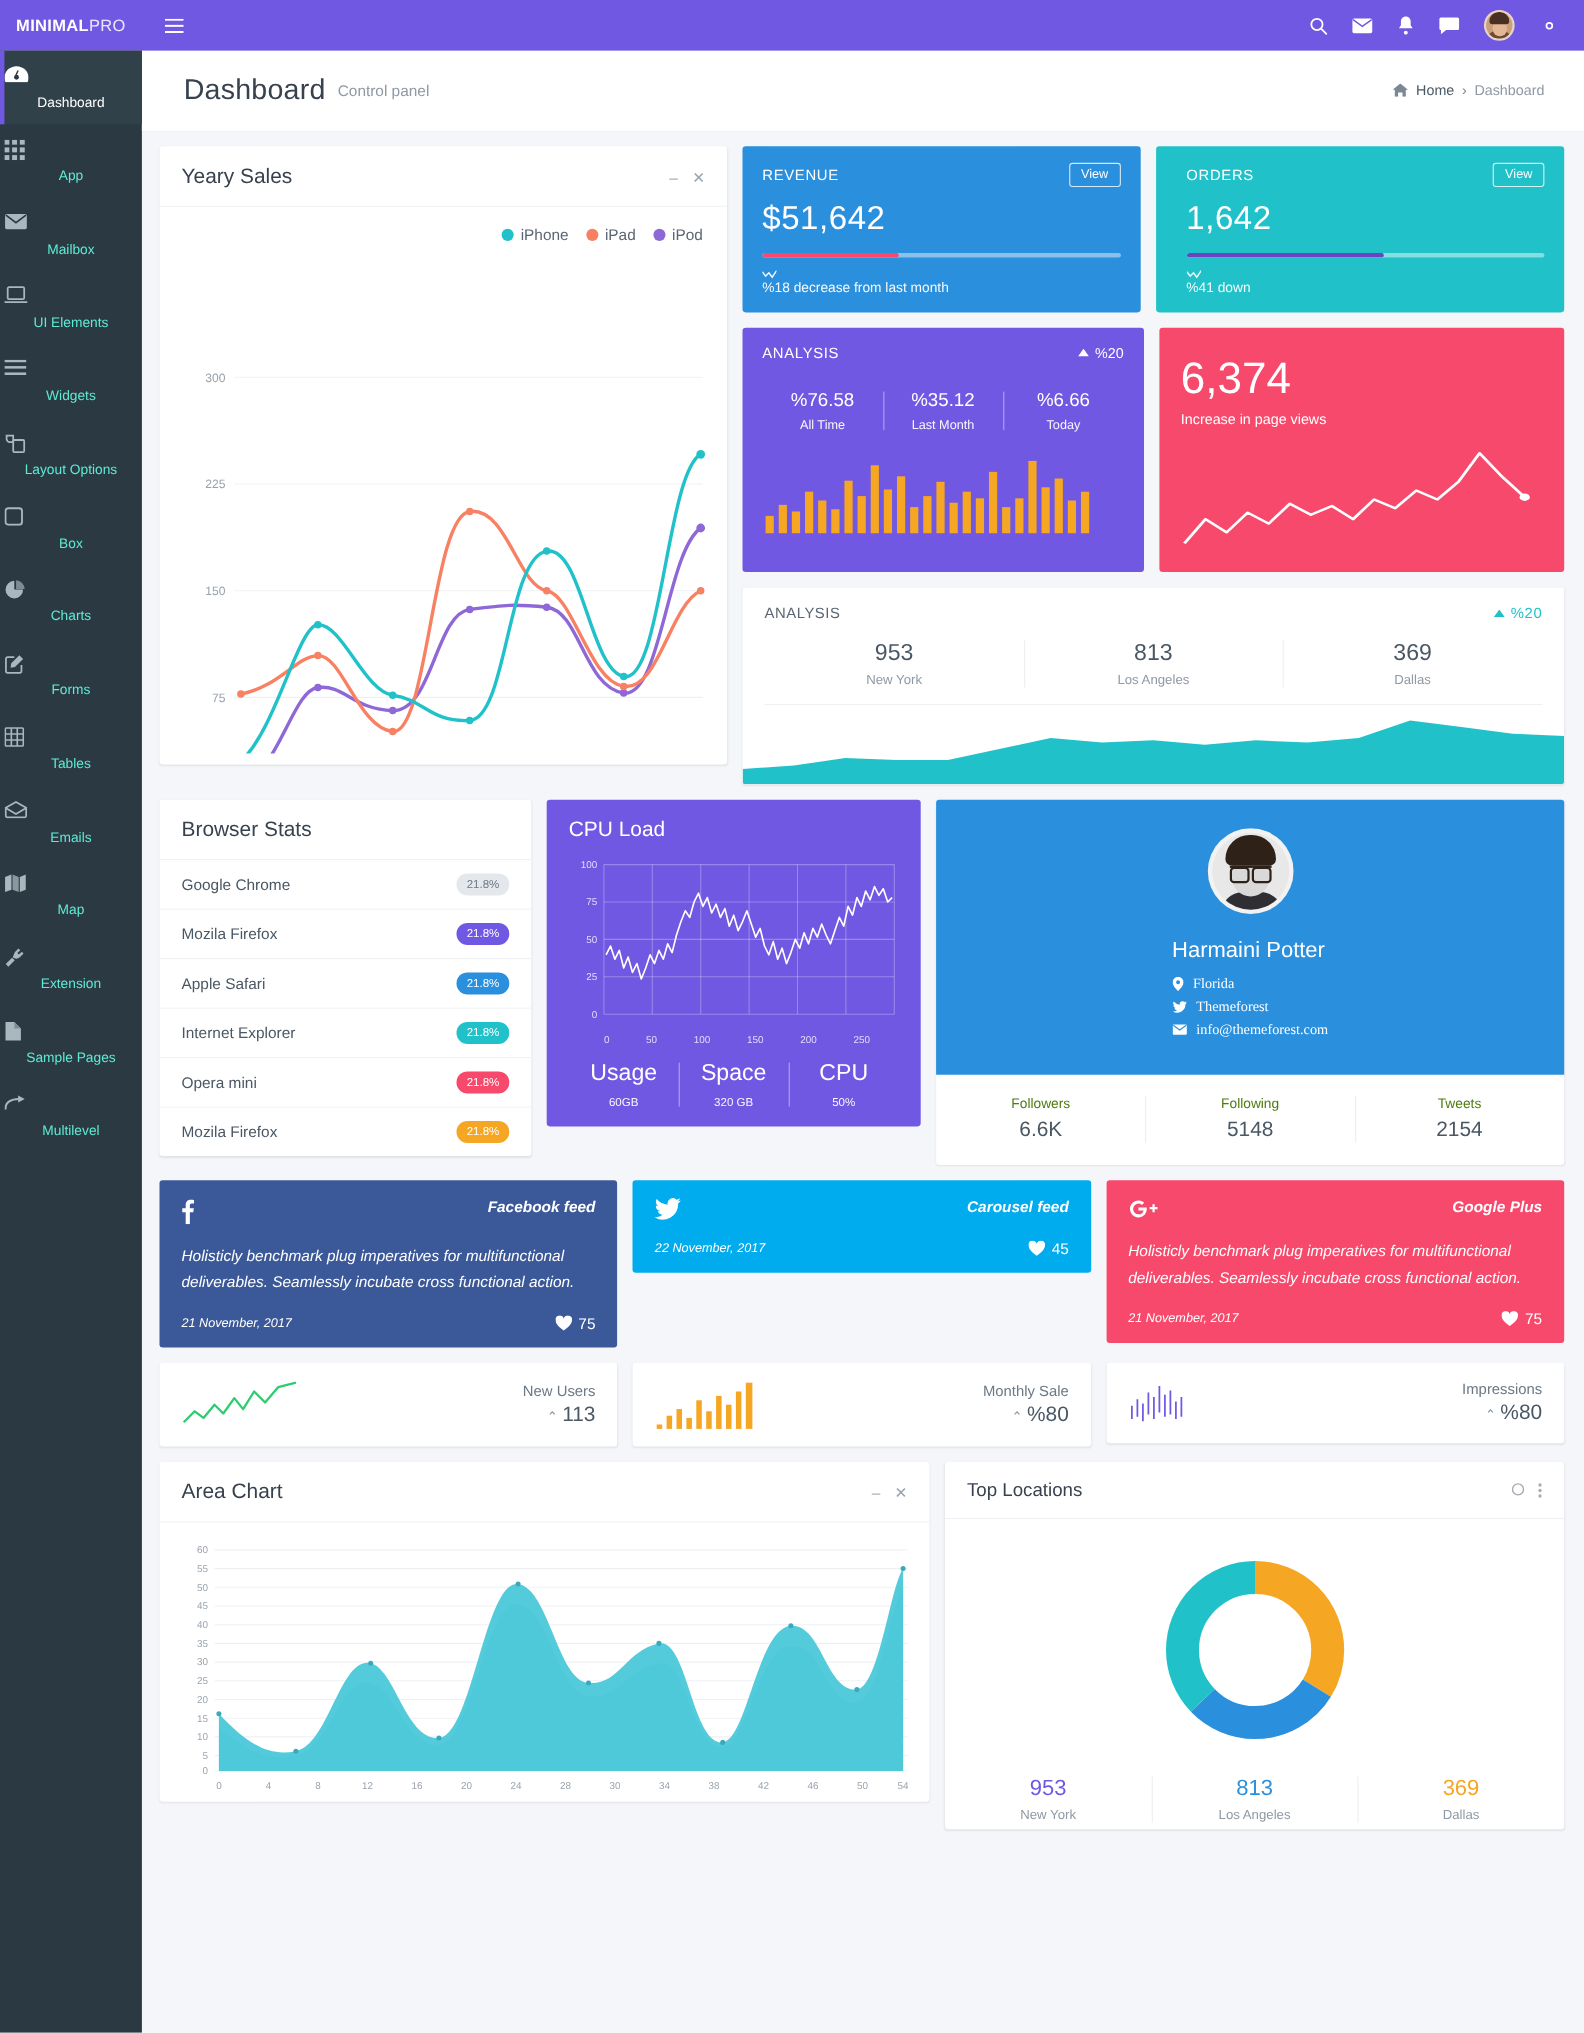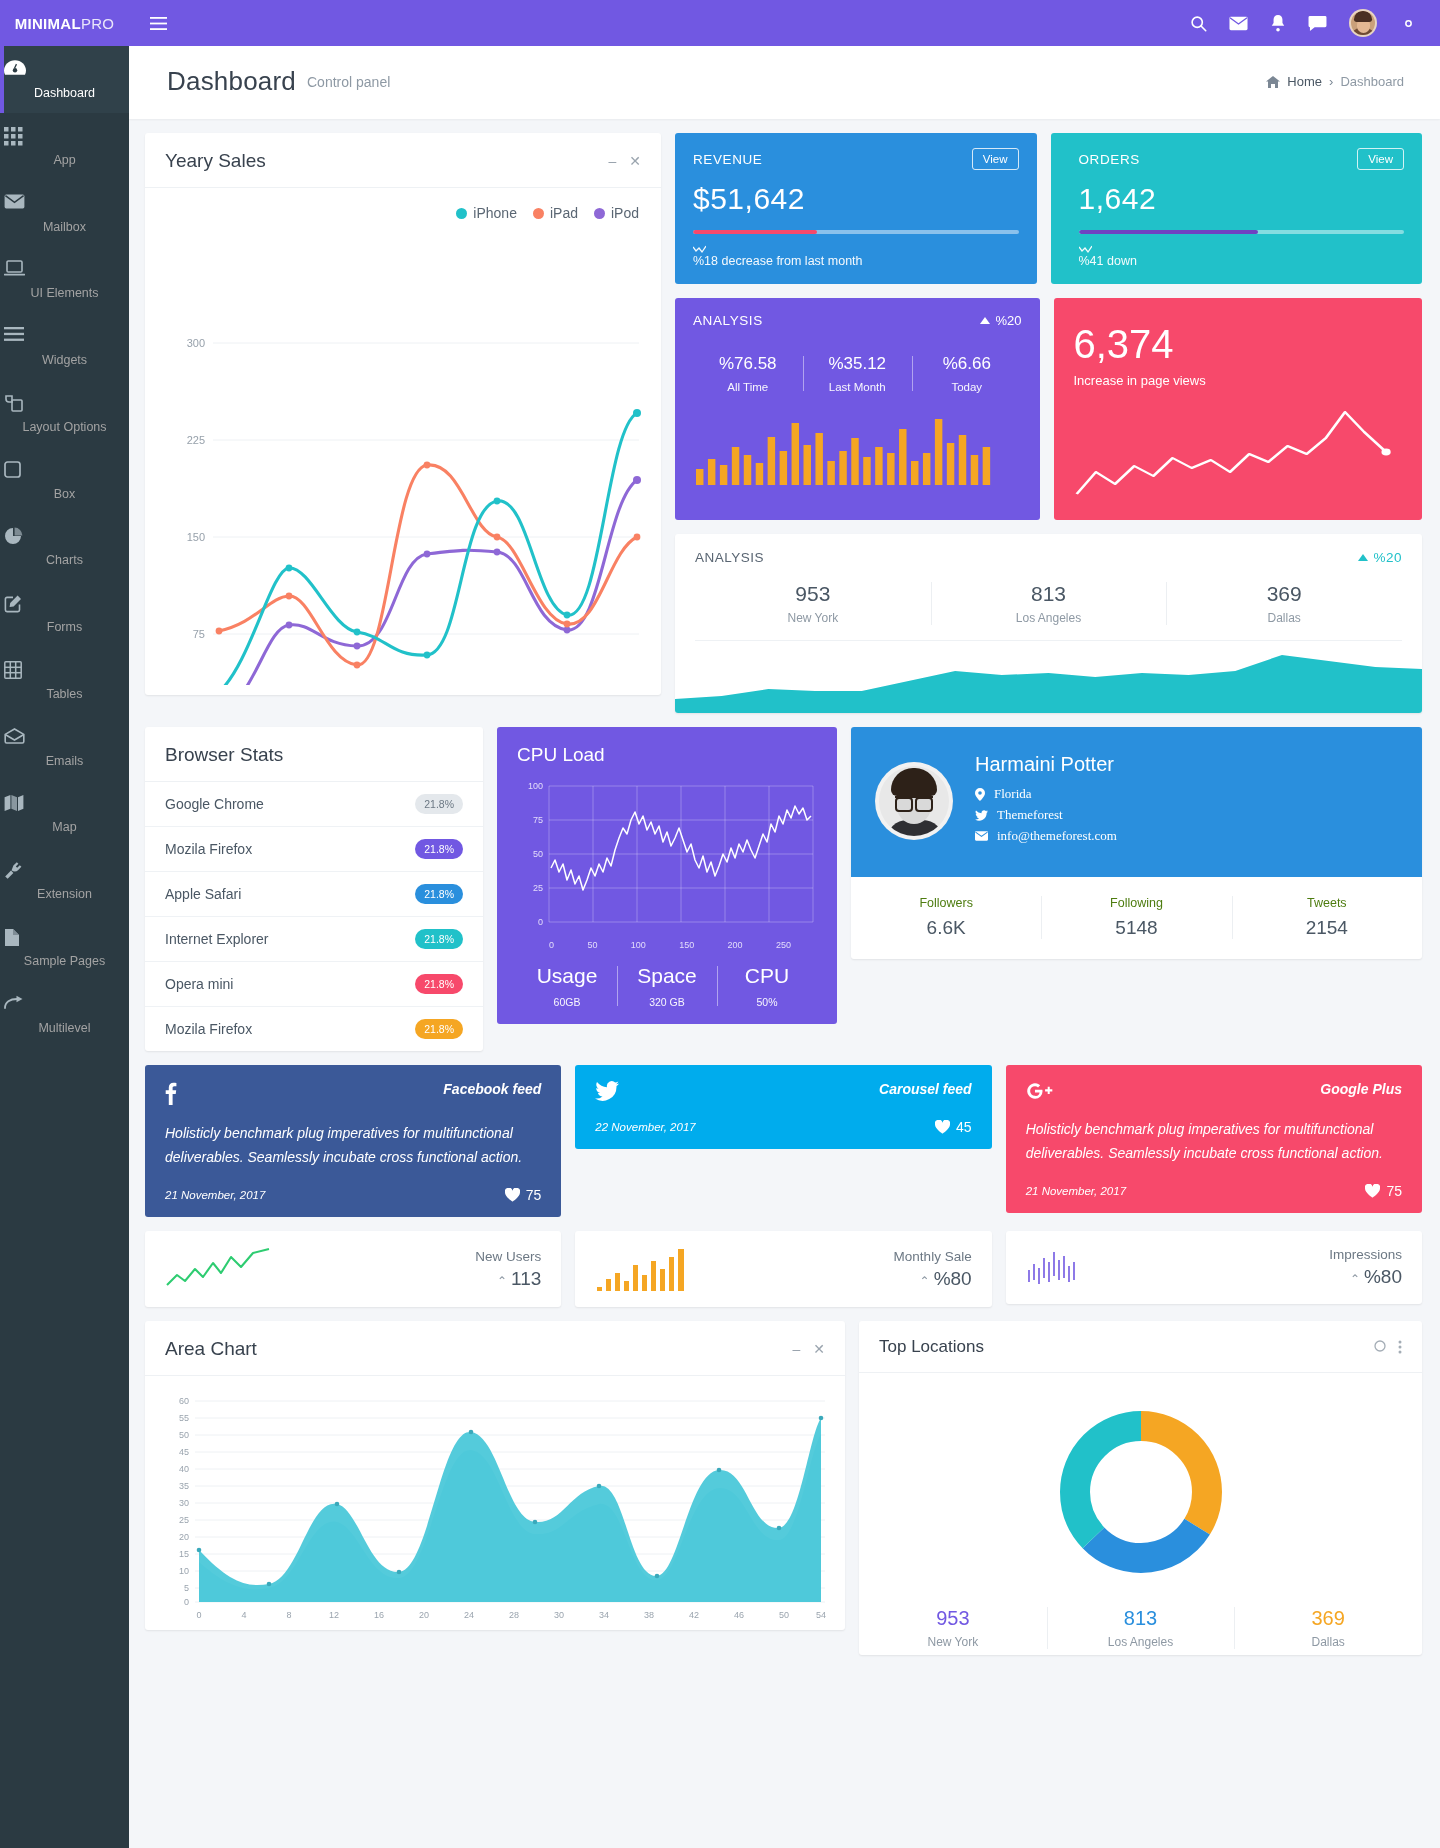--- a/index.html
+++ b/index.html
@@ -20,21 +20,21 @@
   .topbar-right{ margin-left:auto; display:flex; align-items:center; gap:22px; padding-right:22px; }
   .topbar-right .ticon{ color:#fff; font-size:15px; cursor:pointer; position:relative; display:flex; align-items:center; }
   .avatar-top{ width:28px; height:28px; border-radius:50%; overflow:hidden; background:#caa07a;
     border:2px solid rgba(255,255,255,.55); display:block; position:relative;}
   .avatar-top .hair{ position:absolute; left:3px; top:0; width:18px; height:11px; background:#4a2f23; border-radius:9px 9px 3px 3px;}
   .avatar-top .face{ position:absolute; left:6px; top:7px; width:13px; height:15px; background:#e3b793; border-radius:7px;}
   .avatar-top .body{ position:absolute; left:1px; bottom:-2px; width:22px; height:9px; background:#6e4a34; border-radius:8px 8px 0 0;}
   
   .layout{ display:flex; align-items:flex-start; }
   .sidebar{ width:129px; flex:0 0 129px; background:#2b3a42; min-height:1802px; padding-bottom:20px; }
-  .nav-item{ padding:14px 4px 12px; text-align:center; color:#a3a3a3; cursor:pointer; position:relative; }
+  .nav-item{ padding:14px 4px 12px; text-align:center; color:#5eead4; cursor:pointer; position:relative; }
   .nav-item.active{ background:#30414a; color:#fff; }
   .nav-item.active:before{ content:""; position:absolute; left:0; top:0; bottom:0; width:4px; background:#7158e2; }
   .nav-ic{ display:block; height:20px; margin-bottom:7px; line-height:20px; font-size:17px; }
   .nav-lb{ font-size:12.5px; line-height:1.1; display:block; }
   
   .content{ flex:1; min-width:0; }
   .page-head{ background:#fff; padding:20px 36px 22px 38px; display:flex; align-items:center;
     box-shadow:0 1px 2px rgba(0,0,0,.05); }
   .page-title{ font-size:26px; font-weight:400; color:#38424e; letter-spacing:.2px; }
   .page-sub{ font-size:14px; color:#8e99a4; margin-left:11px; }
@@ -88,21 +88,21 @@
   .badge{ margin-left:auto; color:#fff; font-size:10.5px; padding:4px 9px; border-radius:11px; min-width:39px; text-align:center;}
   
   .cpu{ width:340px; flex:0 0 340px; background:#7158e2; color:#fff; border-radius:3px; padding:17px 20px 16px; }
   .cpu h3{ font-size:19px; font-weight:400; margin-bottom:6px;}
   .cpu-foot{ display:flex; text-align:center; margin-top:14px; }
   .cpu-foot > div{ flex:1; position:relative; }
   .cpu-foot > div + div:before{ content:""; position:absolute; left:0; top:2px; bottom:2px; width:1px; background:rgba(255,255,255,.45);}
   .cpu-t{ font-size:21px; font-weight:300;} .cpu-s{ font-size:10.5px; margin-top:8px; opacity:.95;}
   
   .profile{ flex:1; min-width:0; }
-  .prof-top{ background:#2a8fdd; color:#fff; padding:26px 24px 28px; display:flex; align-items:center; gap:22px; border-radius:3px 3px 0 0;}
+  .prof-top{ background:#2a8fdd; color:#fff; padding:26px 24px 28px; display:flex; align-items:center; gap:22px; border-radius:3px 3px 0 0;flex-direction:column;}
   .prof-pic{ width:78px; height:78px; border-radius:50%; background:#e8e8e8; border:4px solid rgba(255,255,255,.45);
      position:relative; overflow:hidden; flex:0 0 78px;}
   .prof-pic .ph{ position:absolute; left:12px; top:2px; width:46px; height:28px; background:#2d2118; border-radius:22px 22px 6px 6px;}
   .prof-pic .pf{ position:absolute; left:18px; top:18px; width:34px; height:40px; background:#d9d9d9; border-radius:17px;}
   .prof-pic .pg{ position:absolute; left:16px; top:30px; width:38px; height:10px; border-top:2px solid #2d2118;}
   .prof-pic .pg:before,.prof-pic .pg:after{ content:""; position:absolute; top:-1px; width:14px; height:11px;
      border:2px solid #2d2118; border-radius:4px; }
   .prof-pic .pg:before{ left:0;} .prof-pic .pg:after{ right:0;}
   .prof-pic .pb{ position:absolute; left:8px; bottom:-6px; width:56px; height:22px; background:#2f2f33; border-radius:20px 20px 0 0;}
   .prof-name{ font-size:20px; font-weight:400; margin-bottom:10px;}

